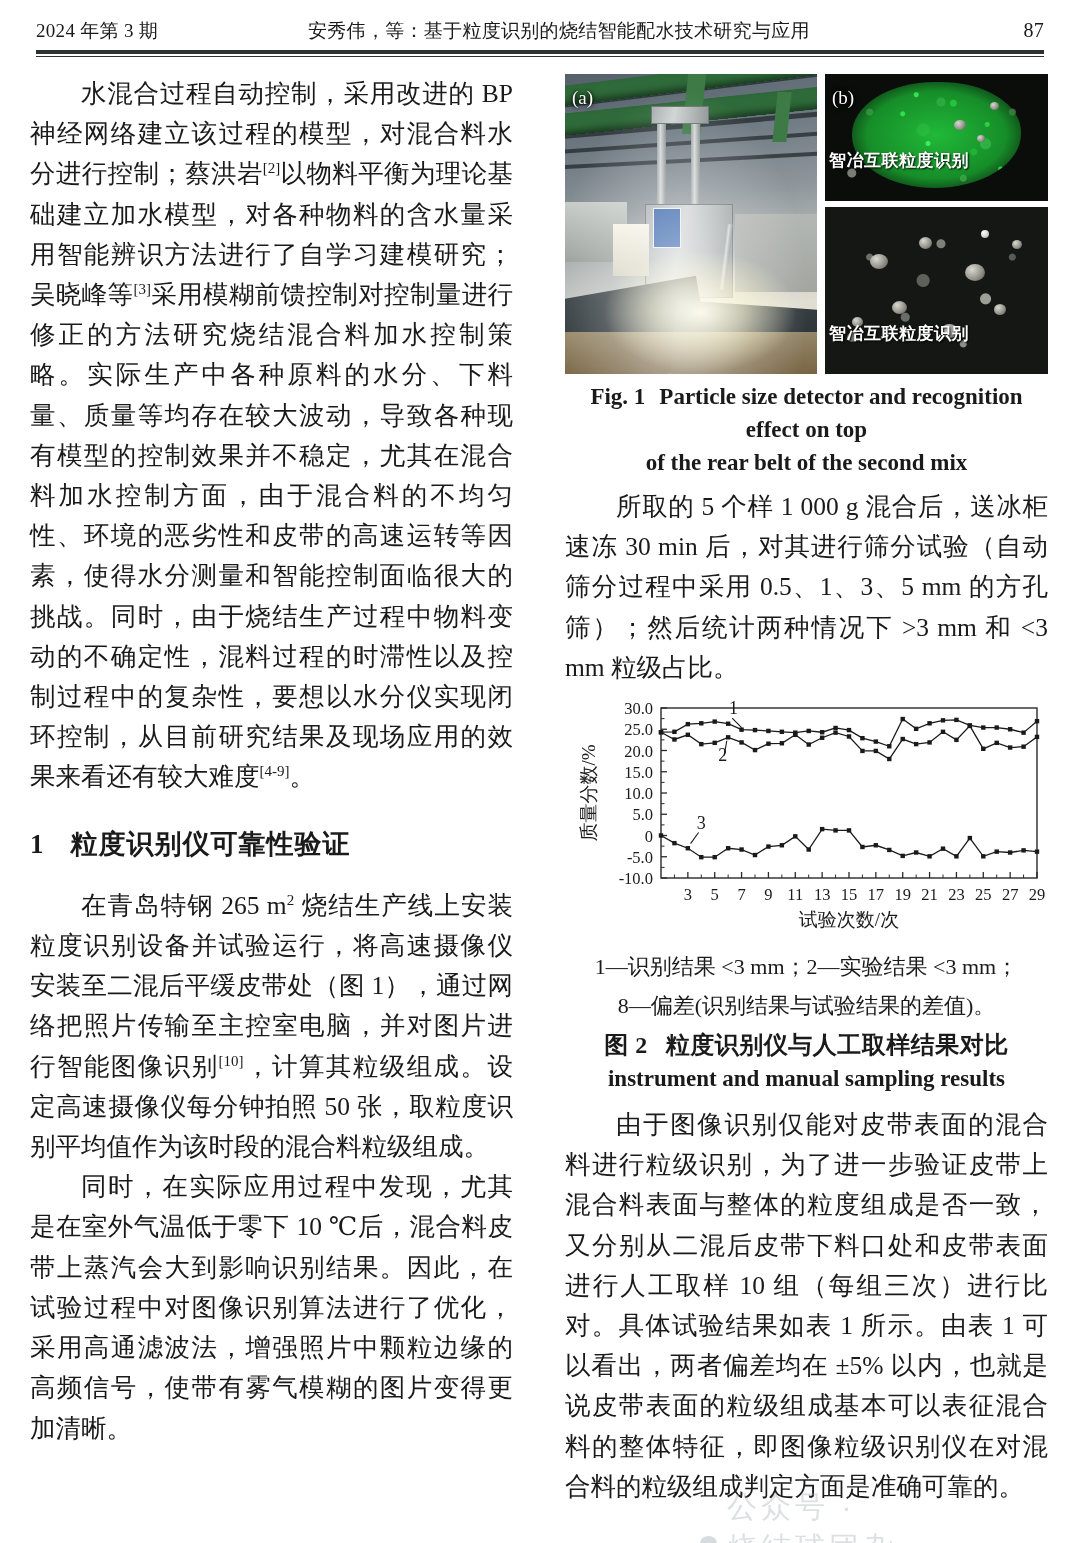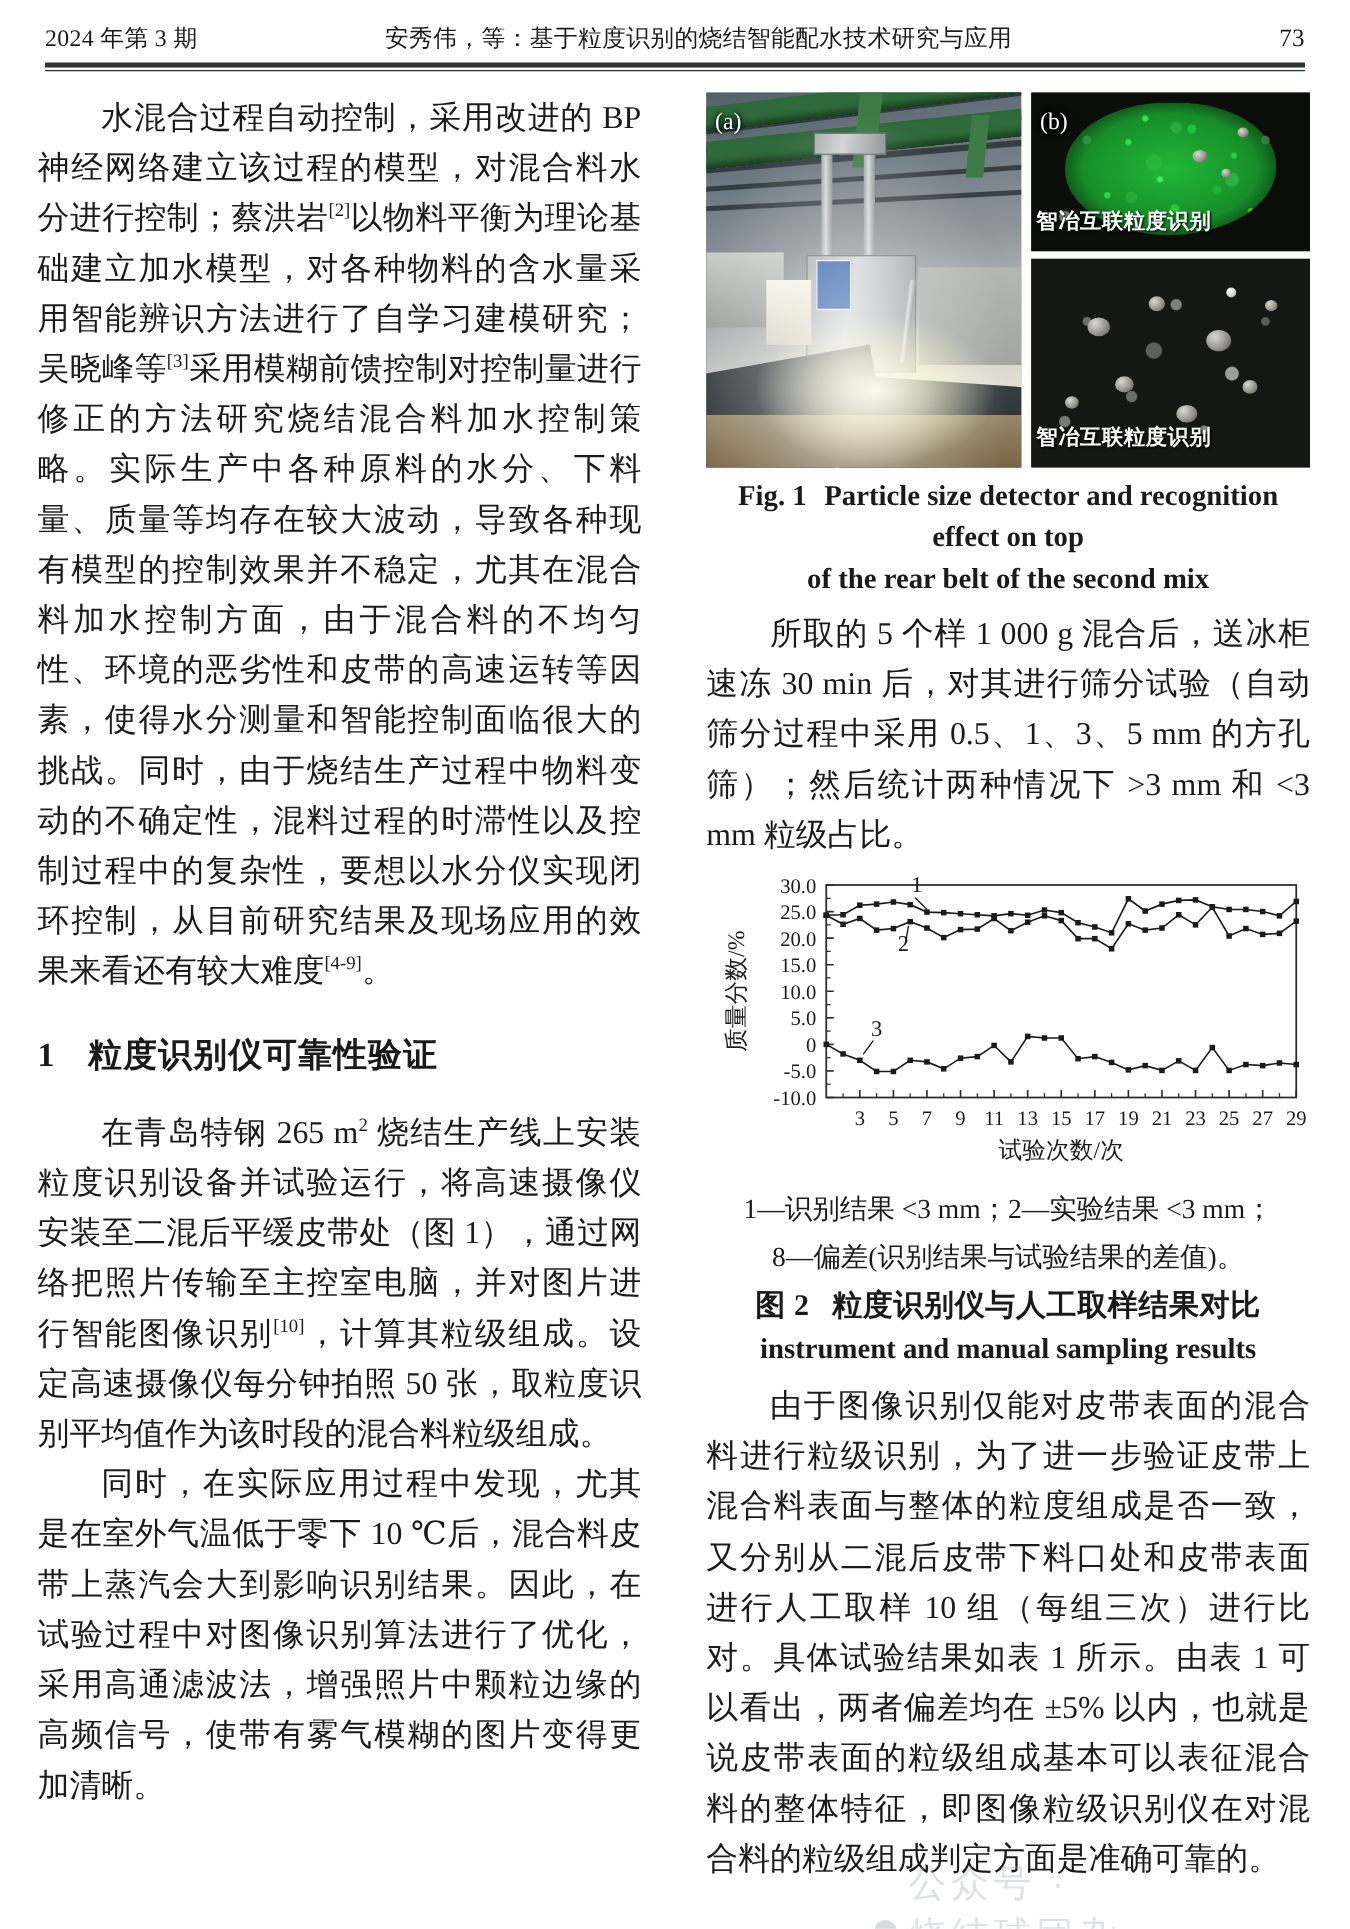--- a/index.html
+++ b/index.html
@@ -56,21 +56,21 @@
   .fig1 .ph-c { position:relative; width:223px; height:167px; overflow:hidden; background:#141614;}
 
   .panel-tag {
     position:absolute; left:7px; top:4px; z-index:6;
     font-size:19px; color:#ffffff; font-family:"Liberation Serif",serif;
     text-shadow:0 0 3px #000,0 0 6px #000;
   }
   .panel-tag.dark { color:#fff; }
 
   .ph-caption {
-    position:absolute; left:4px; bottom:4px; z-index:6;
+    position:absolute; left:4px; bottom:20px; z-index:6;
     font-size:17px; color:#ffffff; letter-spacing:0.5px;
     font-weight:bold;
     text-shadow:1px 1px 2px #000;
   }
 
   
   .sky {
     position:absolute; inset:0;
     background:
       linear-gradient(170deg, #54616a 0%, #6c7780 22%, #8e969b 44%, #b9bdbb 62%, #dfdcd2 78%, #f2ece0 100%);
@@ -174,21 +174,21 @@
   }
 </style>
 </head>
 <body>
 
 <div class="page">
 
   <div class="runhead">
     <span class="rh-left">2024 年第 3 期</span>
     <span class="rh-mid">安秀伟，等：基于粒度识别的烧结智能配水技术研究与应用</span>
-    <span class="rh-right">73</span>
+    <span class="rh-right">87</span>
   </div>
   <div class="rule-wrap">
     <div class="rule-thick"></div>
     <div class="rule-thin"></div>
   </div>
 
   <div class="col col-left">
 
     <p class="body">水混合过程自动控制，采用改进的 <span class="lat">BP</span> 神经网络建立该过程的模型，对混合料水分进行控制；蔡洪岩<span class="sup">[2]</span>以物料平衡为理论基础建立加水模型，对各种物料的含水量采用智能辨识方法进行了自学习建模研究；吴晓峰等<span class="sup">[3]</span>采用模糊前馈控制对控制量进行修正的方法研究烧结混合料加水控制策略。实际生产中各种原料的水分、下料量、质量等均存在较大波动，导致各种现有模型的控制效果并不稳定，尤其在混合料加水控制方面，由于混合料的不均匀性、环境的恶劣性和皮带的高速运转等因素，使得水分测量和智能控制面临很大的挑战。同时，由于烧结生产过程中物料变动的不确定性，混料过程的时滞性以及控制过程中的复杂性，要想以水分仪实现闭环控制，从目前研究结果及现场应用的效果来看还有较大难度<span class="sup">[4-9]</span>。</p>
 

